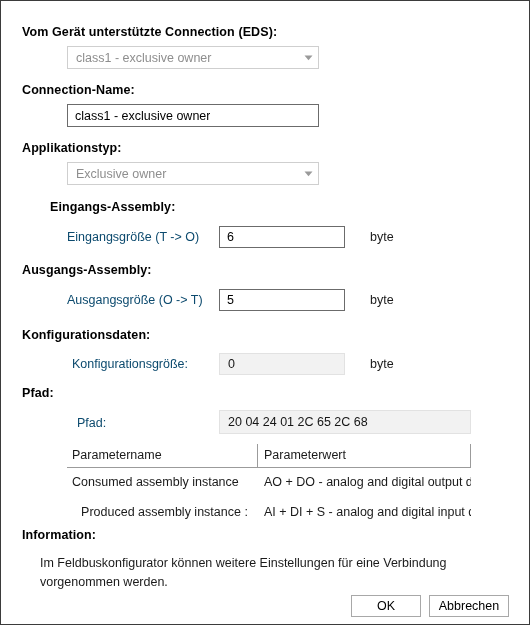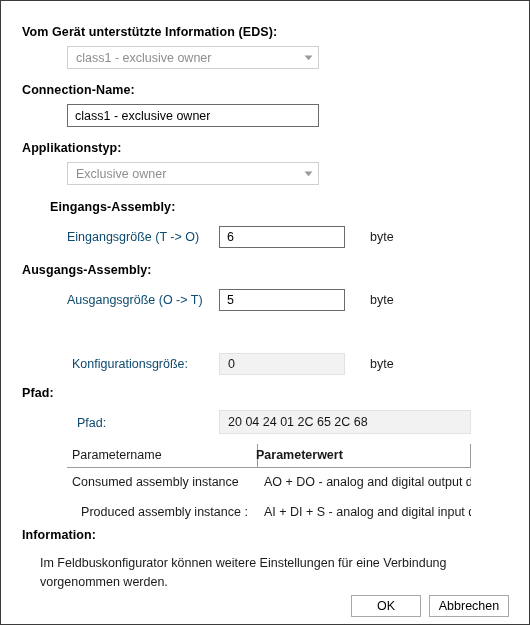--- a/index.html
+++ b/index.html
@@ -189,21 +189,21 @@
     cursor: default;
     font-family: "Liberation Sans", sans-serif;
   }
 </style>
 </head>
 <body>
 
 <div class="dialog">
   <div class="content">
 
-    <div class="group-label" style="top:24px;">Vom Gerät unterstützte Information (EDS):</div>
+    <div class="group-label" style="top:24px;">Vom Gerät unterstützte Connection (EDS):</div>
 
     <div class="combo" style="left:66px; top:45px; width:252px; height:23px;">
       <span class="combo-text">class1 - exclusive owner</span>
       <span class="arrow">
         <svg width="9" height="6" viewBox="0 0 9 6" aria-hidden="true">
           <path d="M0.5 0.5 L8.5 0.5 L4.5 5.2 Z" fill="#9a9a9a"></path>
         </svg>
       </span>
     </div>
 
@@ -237,20 +237,21 @@
     <div class="group-label" style="top:262px;">Ausgangs-Assembly:</div>
 
     <div class="field-label" style="left:66px; top:292px;">Ausgangsgröße (O -&gt; T)</div>
 
     <div class="textbox" style="left:218px; top:288px; width:126px; height:22px;">
       <span class="tb-text">5</span>
     </div>
 
     <div class="unit" style="left:369px; top:292px;">byte</div>
 
+    <div class="group-label" style="top:327px;">Konfigurationsdaten:</div>
 
     <div class="field-label" style="left:71px; top:356px;">Konfigurationsgröße:</div>
 
     <div class="readonly" style="left:218px; top:352px; width:126px; height:22px;">
       <span class="ro-text">0</span>
     </div>
 
     <div class="unit" style="left:369px; top:356px;">byte</div>
 
     <div class="group-label" style="top:385px;">Pfad:</div>
@@ -259,21 +260,21 @@
 
     <div class="readonly" style="left:218px; top:409px; width:252px; height:24px;">
       <span class="ro-text">20 04 24 01 2C 65 2C 68</span>
     </div>
 
     <div class="grid" style="left:66px; top:443px; width:404px; height:77px;">
 
       <div class="grid-header">
         <span class="hcell" style="left:5px; width:180px;">Parametername</span>
         <span class="vline" style="left:190px;"></span>
-        <span class="hcell" style="left:189px; width:200px;font-weight:bold;">Parameterwert</span>
+        <span class="hcell" style="left:197px; width:200px;">Parameterwert</span>
         <span class="vline end"></span>
       </div>
 
       <div class="grid-row" style="top: 26px; position: absolute; left: 0px; right: 0px;">
         <span class="cell" style="left:5px; width:185px;">Consumed assembly instance</span>
         <span class="cell" style="left:197px; width:207px;">AO + DO - analog and digital output data</span>
       </div>
 
       <div class="grid-row" style="top: 56px; position: absolute; left: 0px; right: 0px;">
         <span class="cell" style="left:5px; width:185px;text-align:center;">Produced assembly instance :</span>

